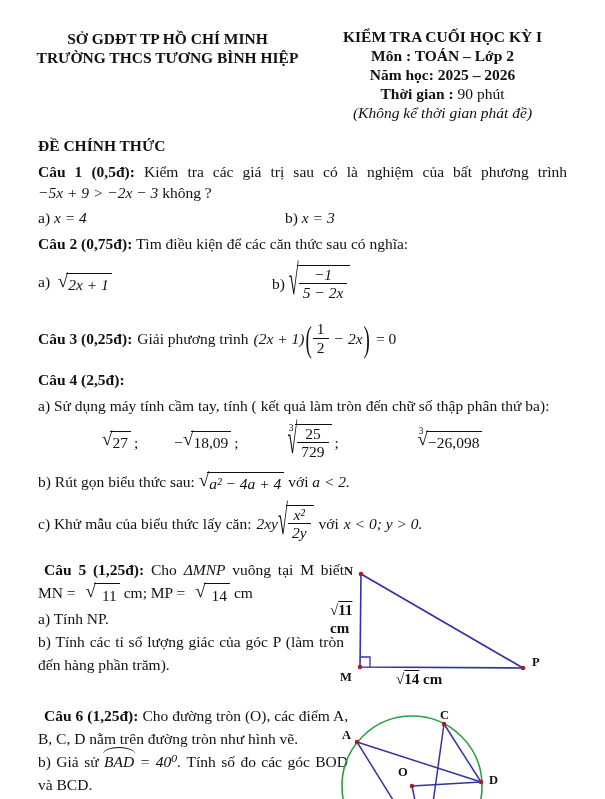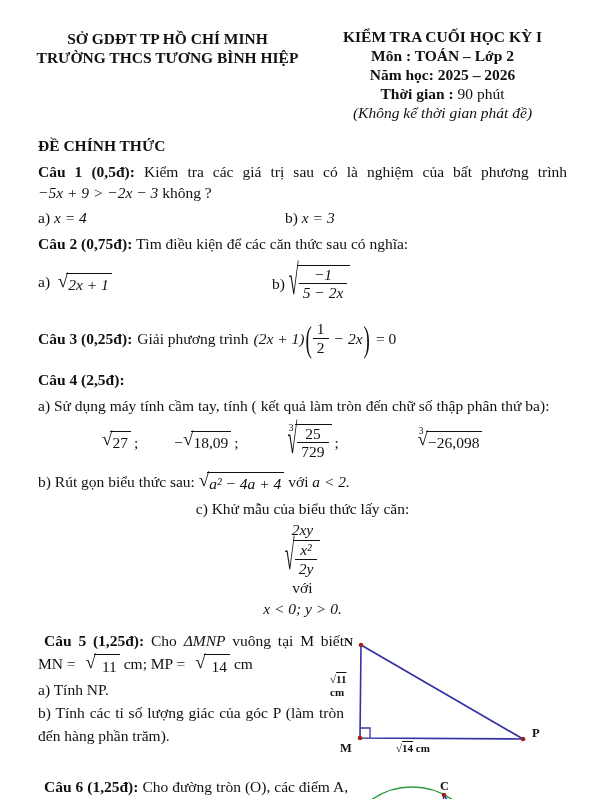--- a/index.html
+++ b/index.html
@@ -40,33 +40,33 @@
   .arc::before{content:"";position:absolute;left:-1px;right:-1px;top:-3px;height:6px;
                border-top:1.3px solid #111;border-radius:50% 50% 0 0 / 100% 100% 0 0;}
   .ov{text-decoration:overline;}
 
   
   .two-col{display:grid;grid-template-columns:234px auto;margin-top:4px;gap:13px;}
   .exrow{display:grid;grid-template-columns:234px auto;align-items:center;margin-top:4px;min-height:50px;}
   .q3row{margin-top:8px;min-height:44px;}
   .q4row{display:flex;align-items:center;margin-top:2px;min-height:48px;}
   .q4row .sep{margin-left:3px;}
-  .q4c{margin-top:4px;min-height:50px;flex-direction:column;}
+  .q4c{margin-top:4px;min-height:50px;}
 
   
   .figsec{position:relative;}
   .q5sec{margin-top:10px;min-height:130px;}
   .q6sec{margin-top:16px;min-height:178px;}
   .figtext{width:306px;line-height:23px;}
   .figtext .head{text-indent:6px;}
   .fig{position:absolute;}
   .q5fig{left:292px;top:4px;width:245px;height:130px;}
   .q6fig{left:296px;top:4px;width:180px;height:168px;}
   .figlabel{position:absolute;font-weight:bold;font-size:12.5px;line-height:1.15;white-space:nowrap;}
-  .figlabel.small{font-size:11px;}
+  .figlabel.small{font-size:15px;}
 </style>
 </head>
 <body>
 
 <div class="page">
 
   <header class="header">
     <div class="h-left">
       <div>SỞ GDĐT TP HỒ CHÍ MINH</div>
       <div>TRƯỜNG THCS TƯƠNG BÌNH HIỆP</div>

